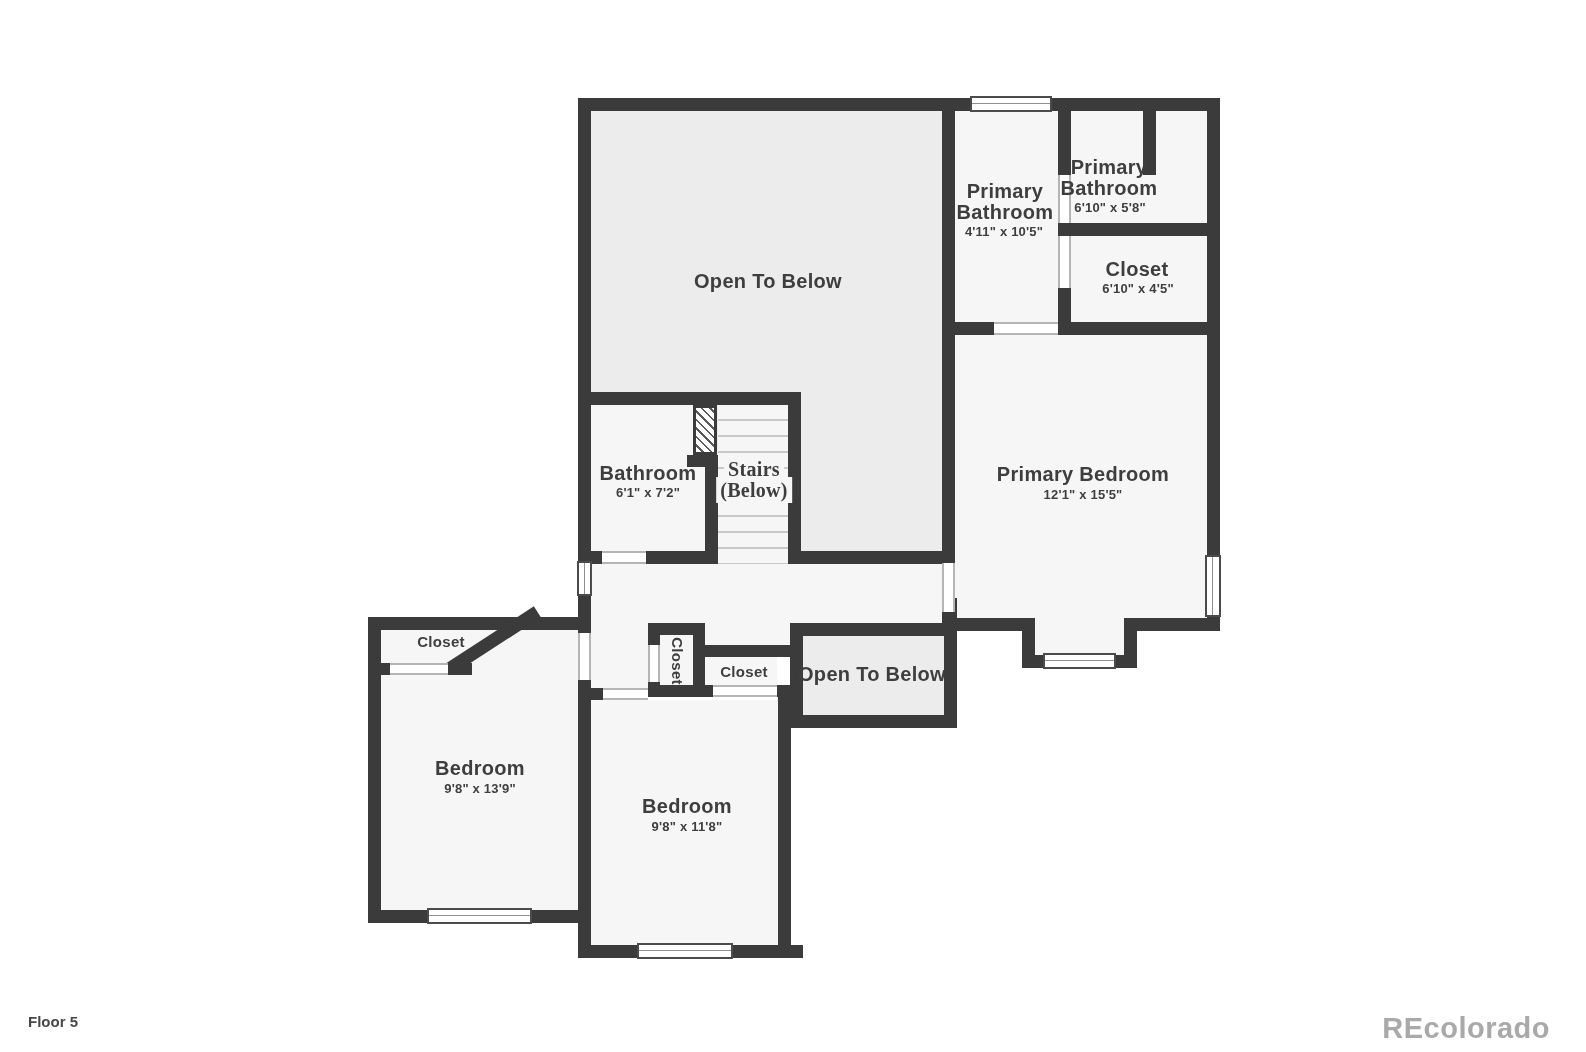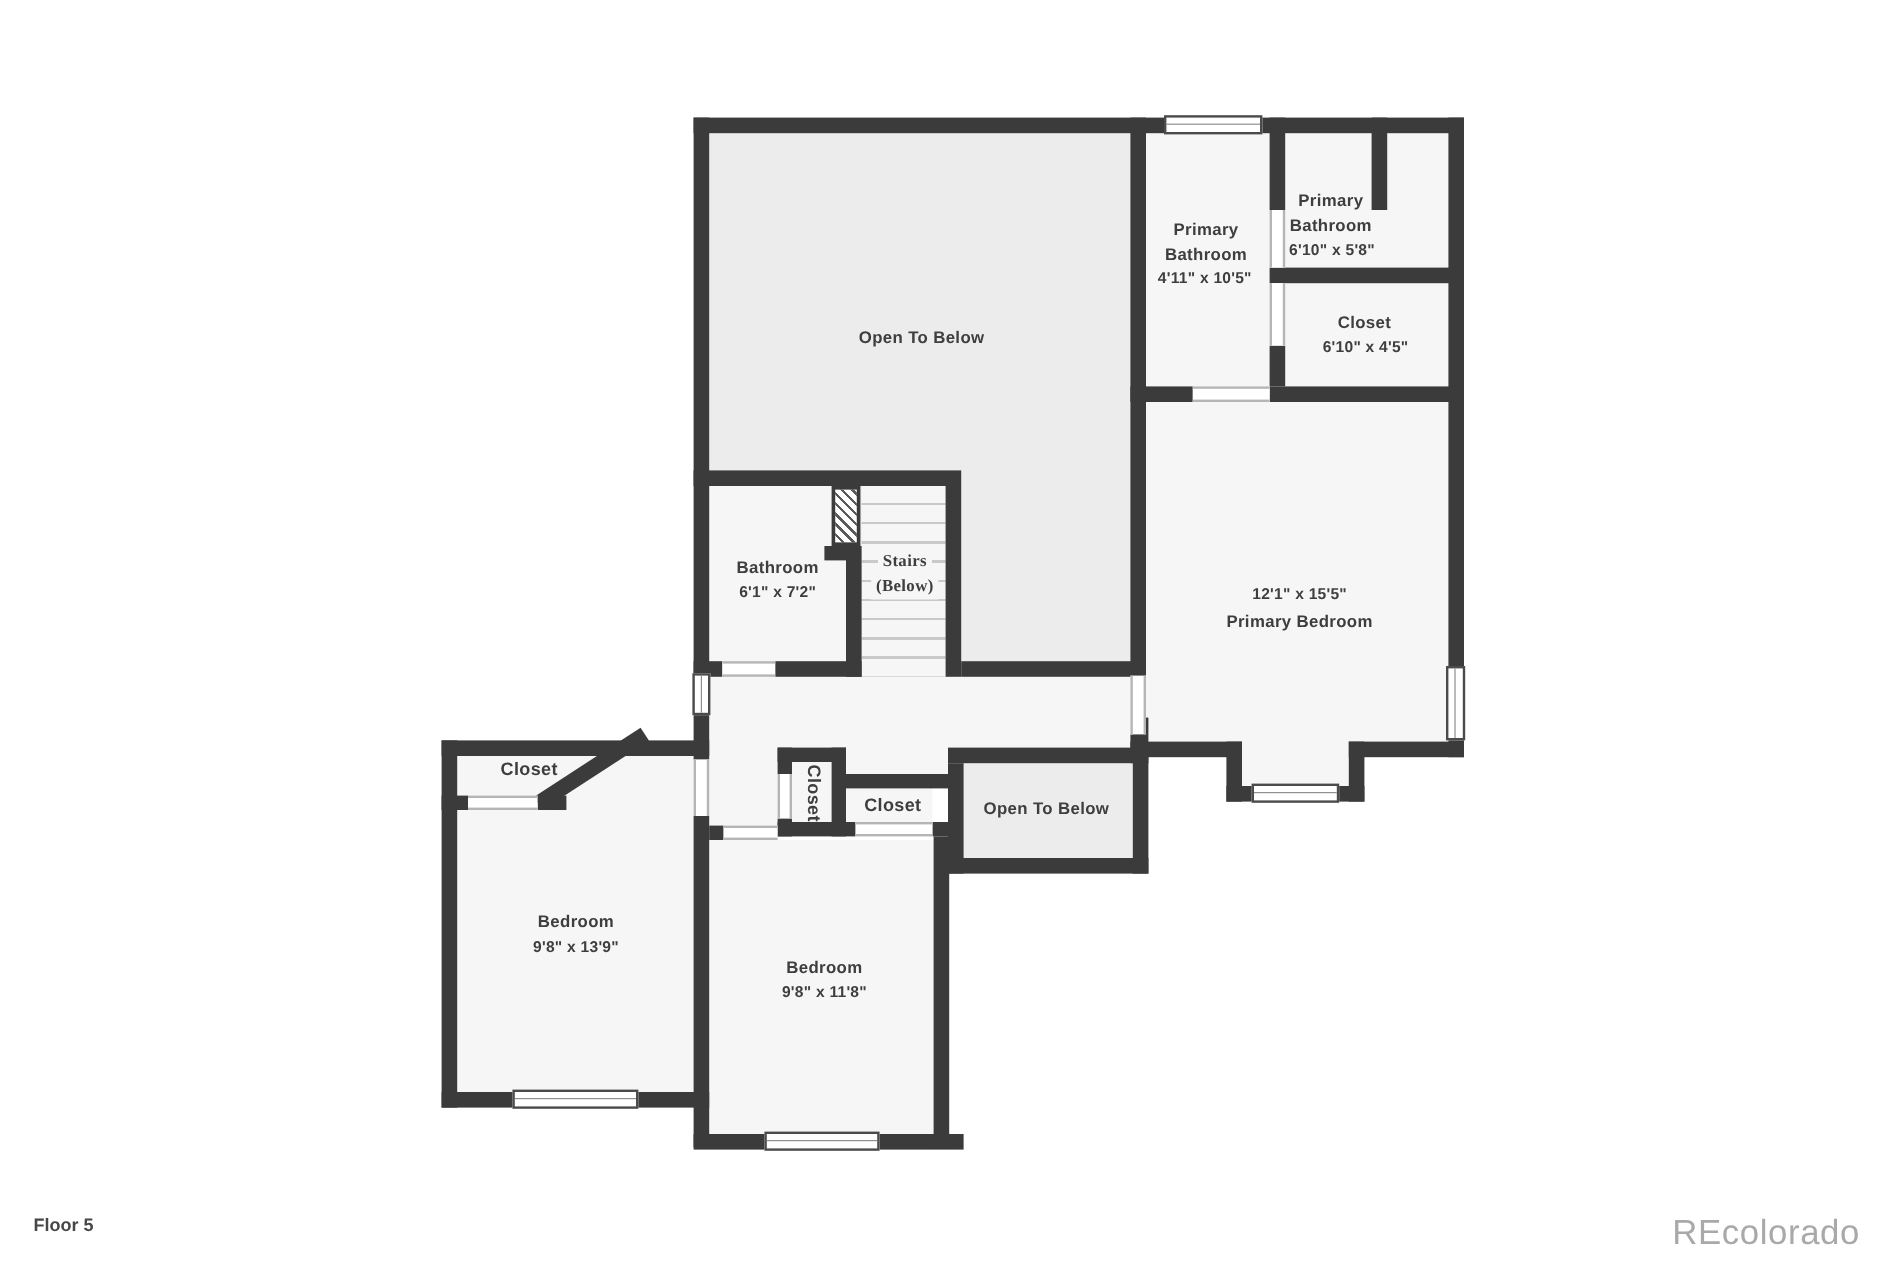--- a/index.html
+++ b/index.html
@@ -24,29 +24,29 @@
   .winh::after{content:"";position:absolute;left:0;right:0;top:50%;height:1px;margin-top:-1px;background:#8f8f8f;}
   .winv::after{content:"";position:absolute;top:0;bottom:0;left:50%;width:1px;margin-left:-1px;background:#8f8f8f;}
   .diag{transform-origin:0 100%;transform:rotate(-33deg);}
   .chase{position:absolute;box-sizing:border-box;border:3px solid var(--wall);
          background:repeating-linear-gradient(45deg,#ffffff 0 4px,#5a5a5a 4px 6px);}
   .steps{background-color:var(--room-fill);
          background-image:repeating-linear-gradient(to bottom,transparent 0 14px,#c9c9c9 14px 16px);}
   
   .lbl{position:absolute;transform:translate(-50%,-50%);white-space:nowrap;color:var(--label);
        text-align:center;font-weight:bold;letter-spacing:.3px;}
-  .rname{font-size:14px;line-height:1.2;text-align:center;}
+  .rname{font-size:20px;line-height:1.2;text-align:center;}
   .rname-sm{font-size:15px;line-height:1.2;}
   .rdims{font-size:13px;line-height:1.2;letter-spacing:.2px;}
   .stairs-lbl{background:var(--room-fill);padding:1px 4px;font-family:Liberation Serif, serif;}
   .vrot{transform:translate(-50%,-50%) rotate(90deg);}
   
   .floor-label{position:absolute;left:28px;top:1013px;font-size:15px;font-weight:bold;color:var(--footer-text);}
   .disclaimer{position:absolute;left:0;right:0;top:1013px;text-align:center;font-size:15px;font-weight:bold;color:var(--footer-text);}
-  .watermark{position:absolute;right:36px;top:1012px;font-size:29px;font-weight:normal;color:var(--watermark);letter-spacing:.5px;}
+  .watermark{position:absolute;right:36px;top:1012px;font-size:29px;font-weight:bold;color:var(--watermark);letter-spacing:.5px;}
 </style>
 </head>
 <body>
 
 <div class="canvas">
   <div class="plan">
 
     <div class="ofill" style="left:591px;top:111px;width:351px;height:440px;"></div>
     <div class="fill" style="left:591px;top:405px;width:114px;height:146px;"></div>
     <div class="fill steps" style="position:absolute;left:718px;top:405px;width:70px;height:159px;"></div>
@@ -138,21 +138,21 @@
     <div class="lbl rname" style="left:1005px;top:212px;">Bathroom</div>
     <div class="lbl rdims" style="left:1004px;top:232px;">4'11" x 10'5"</div>
 
     <div class="lbl rname" style="left:1109px;top:167px;">Primary</div>
     <div class="lbl rname" style="left:1109px;top:188px;">Bathroom</div>
     <div class="lbl rdims" style="left:1110px;top:208px;">6'10" x 5'8"</div>
 
     <div class="lbl rname" style="left:1137px;top:269px;">Closet</div>
     <div class="lbl rdims" style="left:1138px;top:289px;">6'10" x 4'5"</div>
 
-    <div class="lbl rname" style="left:1083px;top:474px;margin-top:44px;">Primary Bedroom</div>
+    <div class="lbl rname" style="left:1083px;top:474px;">Primary Bedroom</div>
     <div class="lbl rdims" style="left:1083px;top:495px;">12'1" x 15'5"</div>
 
     <div class="lbl rname" style="left:648px;top:473px;">Bathroom</div>
     <div class="lbl rdims" style="left:648px;top:493px;">6'1" x 7'2"</div>
 
     <div class="lbl rname stairs-lbl" style="left:754px;top:469px;">Stairs</div>
     <div class="lbl rname stairs-lbl" style="left:754px;top:490px;">(Below)</div>
 
     <div class="lbl rname-sm" style="left:441px;top:642px;">Closet</div>
 

